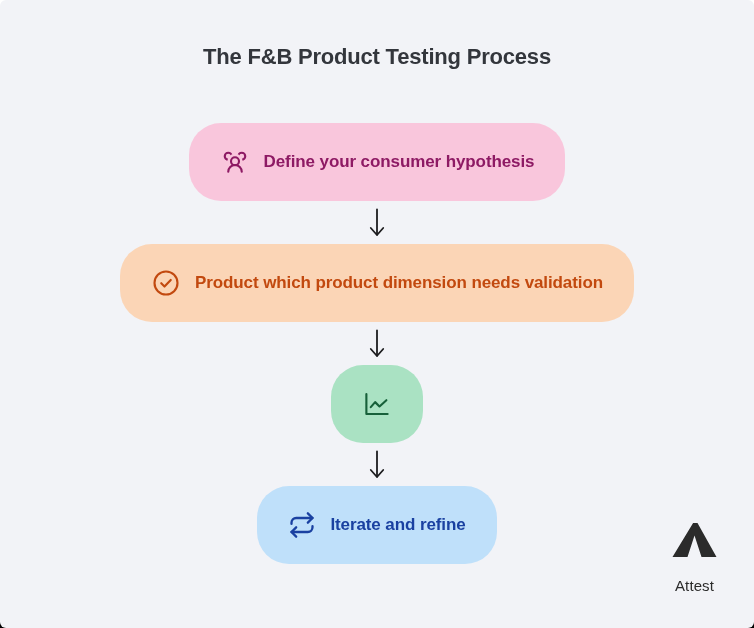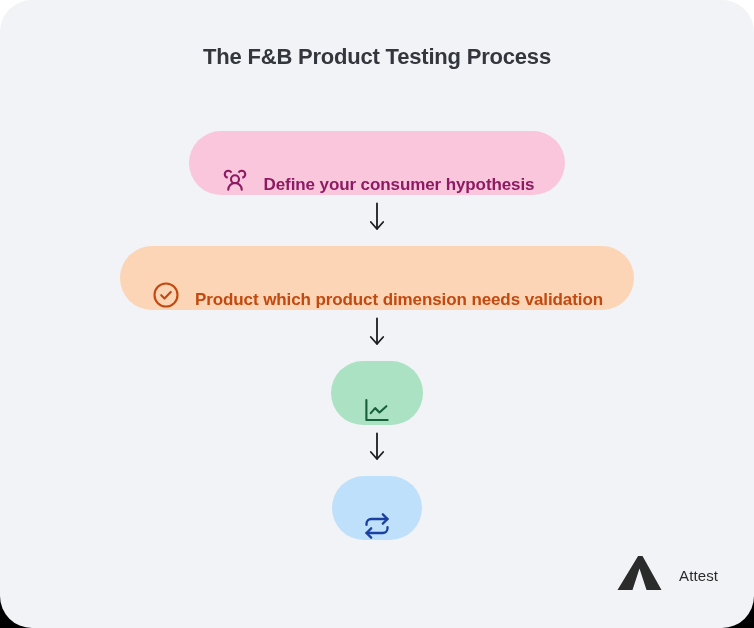--- a/index.html
+++ b/index.html
@@ -7,49 +7,48 @@
     width:754px;height:628px;
     background:linear-gradient(var(--bg-top,#fff) 0 50%, var(--bg-bottom,#000) 50% 100%);
     font-family:"Liberation Sans", sans-serif;
     -webkit-font-smoothing:antialiased;
   }
   .card{
     position:relative;
     width:754px;height:628px;
     box-sizing:border-box;
     background:var(--card,#F2F3F7);
-    border-radius:32px;
+    border-radius:6px;
     overflow:hidden;
   }
   .flow{
     display:flex;flex-direction:column;align-items:center;
   }
   .title{
     margin:44px 0 53px;
     font-size:22px;font-weight:700;
     color:#33363C;letter-spacing:-0.2px;
     text-align:center;
   }
   .step{
-    height:64px;border-radius:32px;
-    display:flex;align-items:flex-end;gap:14px;
+    height:78px;border-radius:32px;
+    display:flex;align-items:center;gap:14px;
     padding:0 31px;
     background:var(--bg);color:var(--fg);
     font-size:17px;font-weight:600;letter-spacing:-0.1px;
     white-space:nowrap;
-    margin-top:8px;
   }
   .step .icon{display:flex;align-items:center;}
   .arrow{
     height:43px;display:flex;align-items:center;justify-content:center;
     color:#1C1C1E;
   }
   .branding{
     position:absolute;right:36px;bottom:34px;
-    display:flex;flex-direction:row;align-items:center;gap:16px;
+    display:flex;flex-direction:column;align-items:center;gap:16px;
     color:var(--brand,#2B2B2B);
   }
   .branding .label{font-size:15px;font-weight:500;letter-spacing:0.1px;}
 </style>
 </head>
 <body style="--bg-top: #ffffff; --bg-bottom: #000000;">
 
 <div class="card" style="--card: #F2F3F7;">
 
   <div class="flow">
@@ -111,20 +110,21 @@
 
     <div class="step" style="--bg: #BFE0FA; --fg: #1A41A1;">
       <span class="icon">
         <svg width="28" height="28" viewBox="0 0 24 24" fill="none" stroke="currentColor" stroke-width="2" stroke-linecap="round" stroke-linejoin="round">
           <path d="m17 2 4 4-4 4"></path>
           <path d="M3 11v-1a4 4 0 0 1 4-4h14"></path>
           <path d="m7 22-4-4 4-4"></path>
           <path d="M21 13v1a4 4 0 0 1-4 4H3"></path>
         </svg>
       </span>
+      <span class="label">Iterate and refine</span>
     </div>
 
   </div>
 
   <div class="branding" style="--brand: #2B2B2B;">
     <span>
       <svg width="47" height="34" viewBox="0 0 44 34" fill="currentColor">
         <path fill-rule="evenodd" d="M20.6 0 H25 L44 34 H0 Z M22 12.5 L29 34 H15 Z"></path>
       </svg>
     </span>

